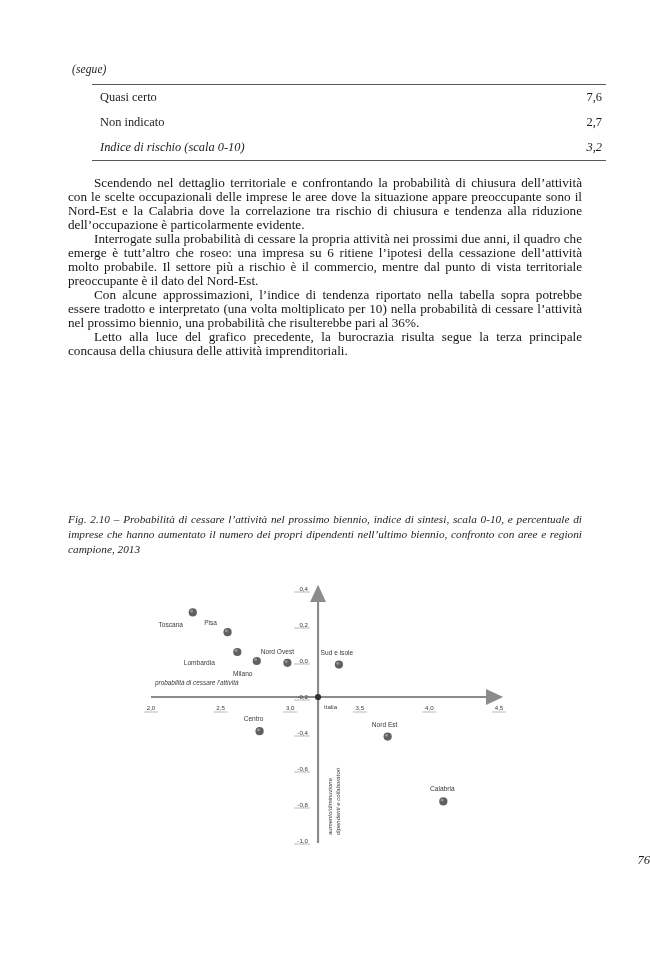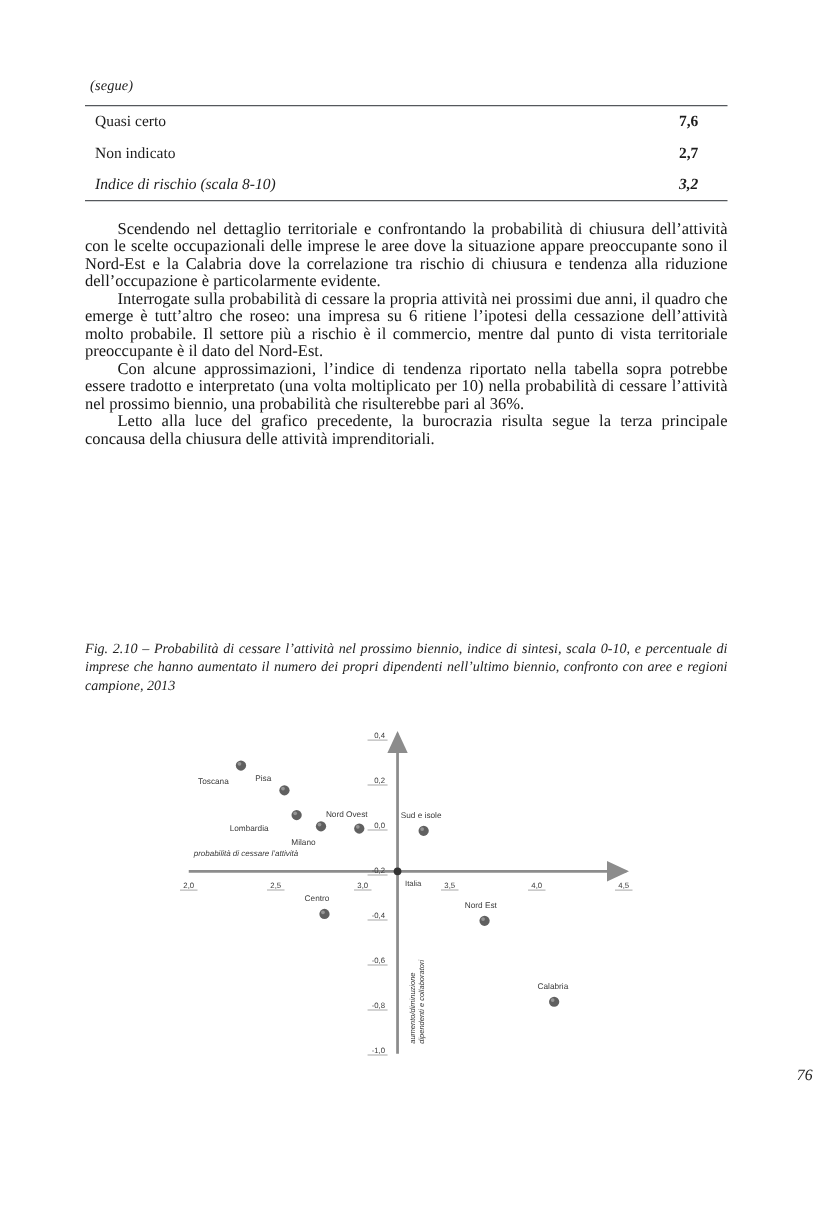--- a/index.html
+++ b/index.html
@@ -36,29 +36,30 @@
 
   .tbl {
     position: absolute;
     left: 68px;
     top: 84px;
     width: 514px;
   }
   .tbl table {
     border-collapse: collapse;
     width: 100%;
+    margin-left: 24px;
   }
   .tbl td {
     padding: 5px 0 5px 0;
     font-size: 12.4px;
     color: #1c1c1c;
     vertical-align: baseline;
   }
   .tbl td.lbl { padding-left: 8px; }
-  .tbl td.val { text-align: center; padding-right: 4px; font-weight: bold; }
+  .tbl td.val { text-align: right; padding-right: 4px; }
   .tbl tr.rule-top td { border-top: 1.1px solid #55585c; }
   .tbl tr.rule-bottom td { border-bottom: 1.1px solid #55585c; }
   .tbl tr.italic td { font-style: italic; }
 
   
   .body-copy {
     position: absolute;
     left: 68px;
     top: 176px;
     width: 514px;
@@ -119,21 +120,21 @@
       <tbody id="table-rows">
           <tr class="rule-top">
             <td class="lbl">Quasi certo</td>
             <td class="val">7,6</td>
           </tr>
           <tr class="">
             <td class="lbl">Non indicato</td>
             <td class="val">2,7</td>
           </tr>
           <tr class="rule-bottom italic">
-            <td class="lbl">Indice di rischio (scala 8-10)</td>
+            <td class="lbl">Indice di rischio (scala 0-10)</td>
             <td class="val">3,2</td>
           </tr>
         </tbody>
     </table>
   </div>
 
   <div class="body-copy">
     <p>Scendendo nel dettaglio territoriale e confrontando la probabilità di chiusura dell’attività con le scelte occupazionali delle imprese le aree dove la situazione appare preoccupante sono il Nord-Est e la Calabria dove la correlazione tra rischio di chiusura e tendenza alla riduzione dell’occupazione è particolarmente evidente.</p>
     <p>Interrogate sulla probabilità di cessare la propria attività nei prossimi due anni, il quadro che emerge è tutt’altro che roseo: una impresa su 6 ritiene l’ipotesi della cessazione dell’attività molto probabile. Il settore più a rischio è il commercio, mentre dal punto di vista territoriale preoccupante è il dato del Nord-Est.</p>
     <p>Con alcune approssimazioni, l’indice di tendenza riportato nella tabella sopra potrebbe essere tradotto e interpretato (una volta moltiplicato per 10) nella probabilità di cessare l’attività nel prossimo biennio, una probabilità che risulterebbe pari al 36%.</p>

